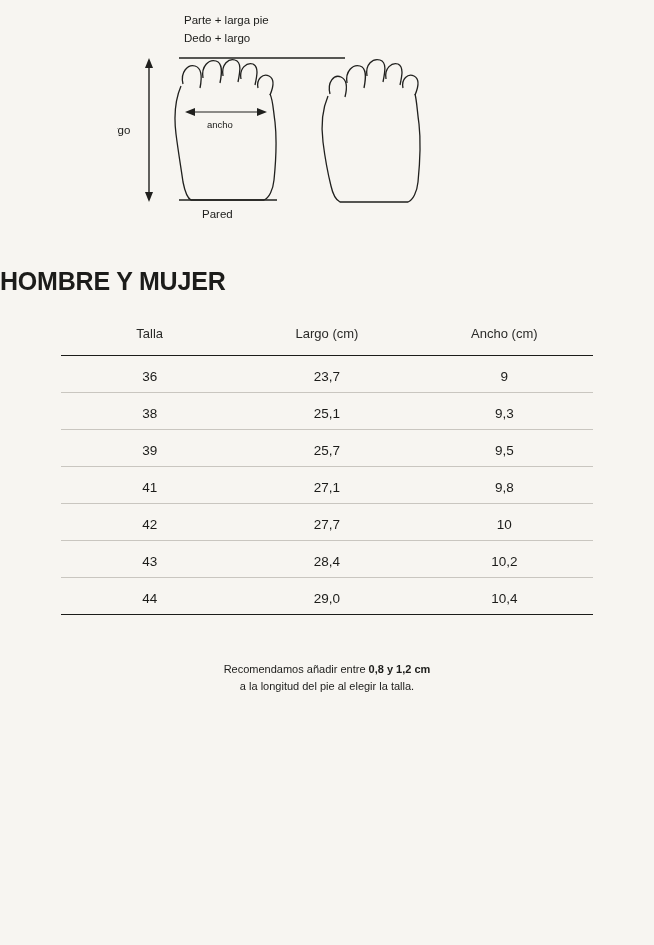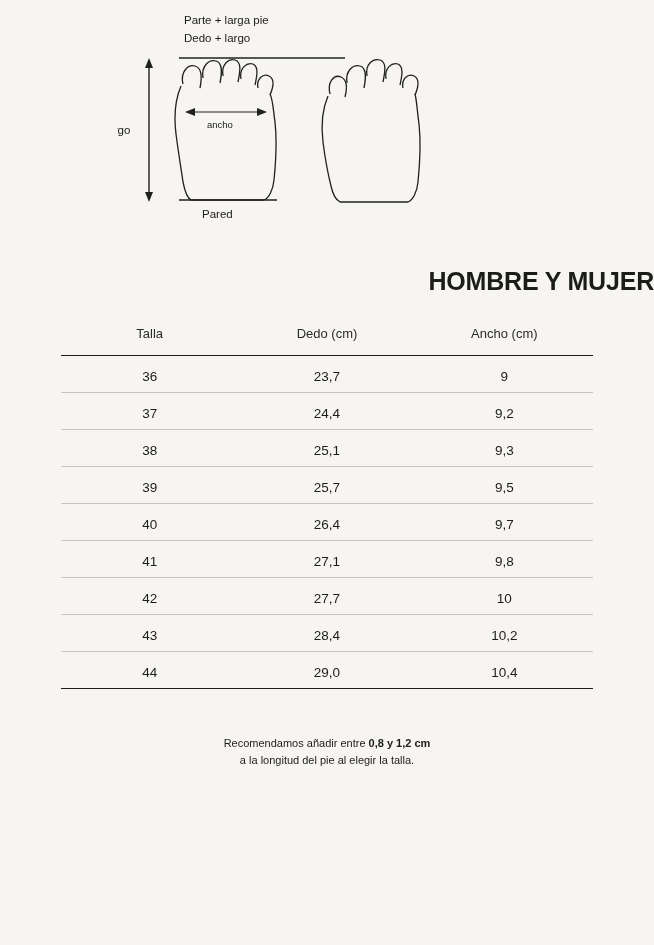--- a/index.html
+++ b/index.html
@@ -39,21 +39,21 @@
     font-family: "Liberation Sans", sans-serif;
   }
   .diagram-label-small {
     font-size: 9.5px;
     fill: #20201e;
     font-family: "Liberation Sans", sans-serif;
   }
 
   
   .title {
-    text-align: right;
+    text-align: left;
     font-size: 25px;
     font-weight: bold;
     letter-spacing: -0.2px;
     margin: 12px 0 0 0;
     color: #1c1c1a;
   }
 
   
   .table-wrap {
     width: 532px;
@@ -163,49 +163,39 @@
     </svg>
   </div>
 
   <h1 class="title">HOMBRE Y MUJER</h1>
 
   <div class="table-wrap">
     <table class="size-table">
       <thead>
         <tr>
           <th class="col-talla">Talla</th>
-          <th class="col-largo">Dedo (cm)</th>
+          <th class="col-largo">Largo (cm)</th>
           <th class="col-ancho">Ancho (cm)</th>
         </tr>
       </thead>
       <tbody>
         <tr>
           <td class="col-talla">36</td>
           <td class="col-largo">23,7</td>
           <td class="col-ancho">9</td>
         </tr>
         <tr>
-          <td class="col-talla">37</td>
-          <td class="col-largo">24,4</td>
-          <td class="col-ancho">9,2</td>
-        </tr>
-        <tr>
           <td class="col-talla">38</td>
           <td class="col-largo">25,1</td>
           <td class="col-ancho">9,3</td>
         </tr>
         <tr>
           <td class="col-talla">39</td>
           <td class="col-largo">25,7</td>
           <td class="col-ancho">9,5</td>
-        </tr>
-        <tr>
-          <td class="col-talla">40</td>
-          <td class="col-largo">26,4</td>
-          <td class="col-ancho">9,7</td>
         </tr>
         <tr>
           <td class="col-talla">41</td>
           <td class="col-largo">27,1</td>
           <td class="col-ancho">9,8</td>
         </tr>
         <tr>
           <td class="col-talla">42</td>
           <td class="col-largo">27,7</td>
           <td class="col-ancho">10</td>

